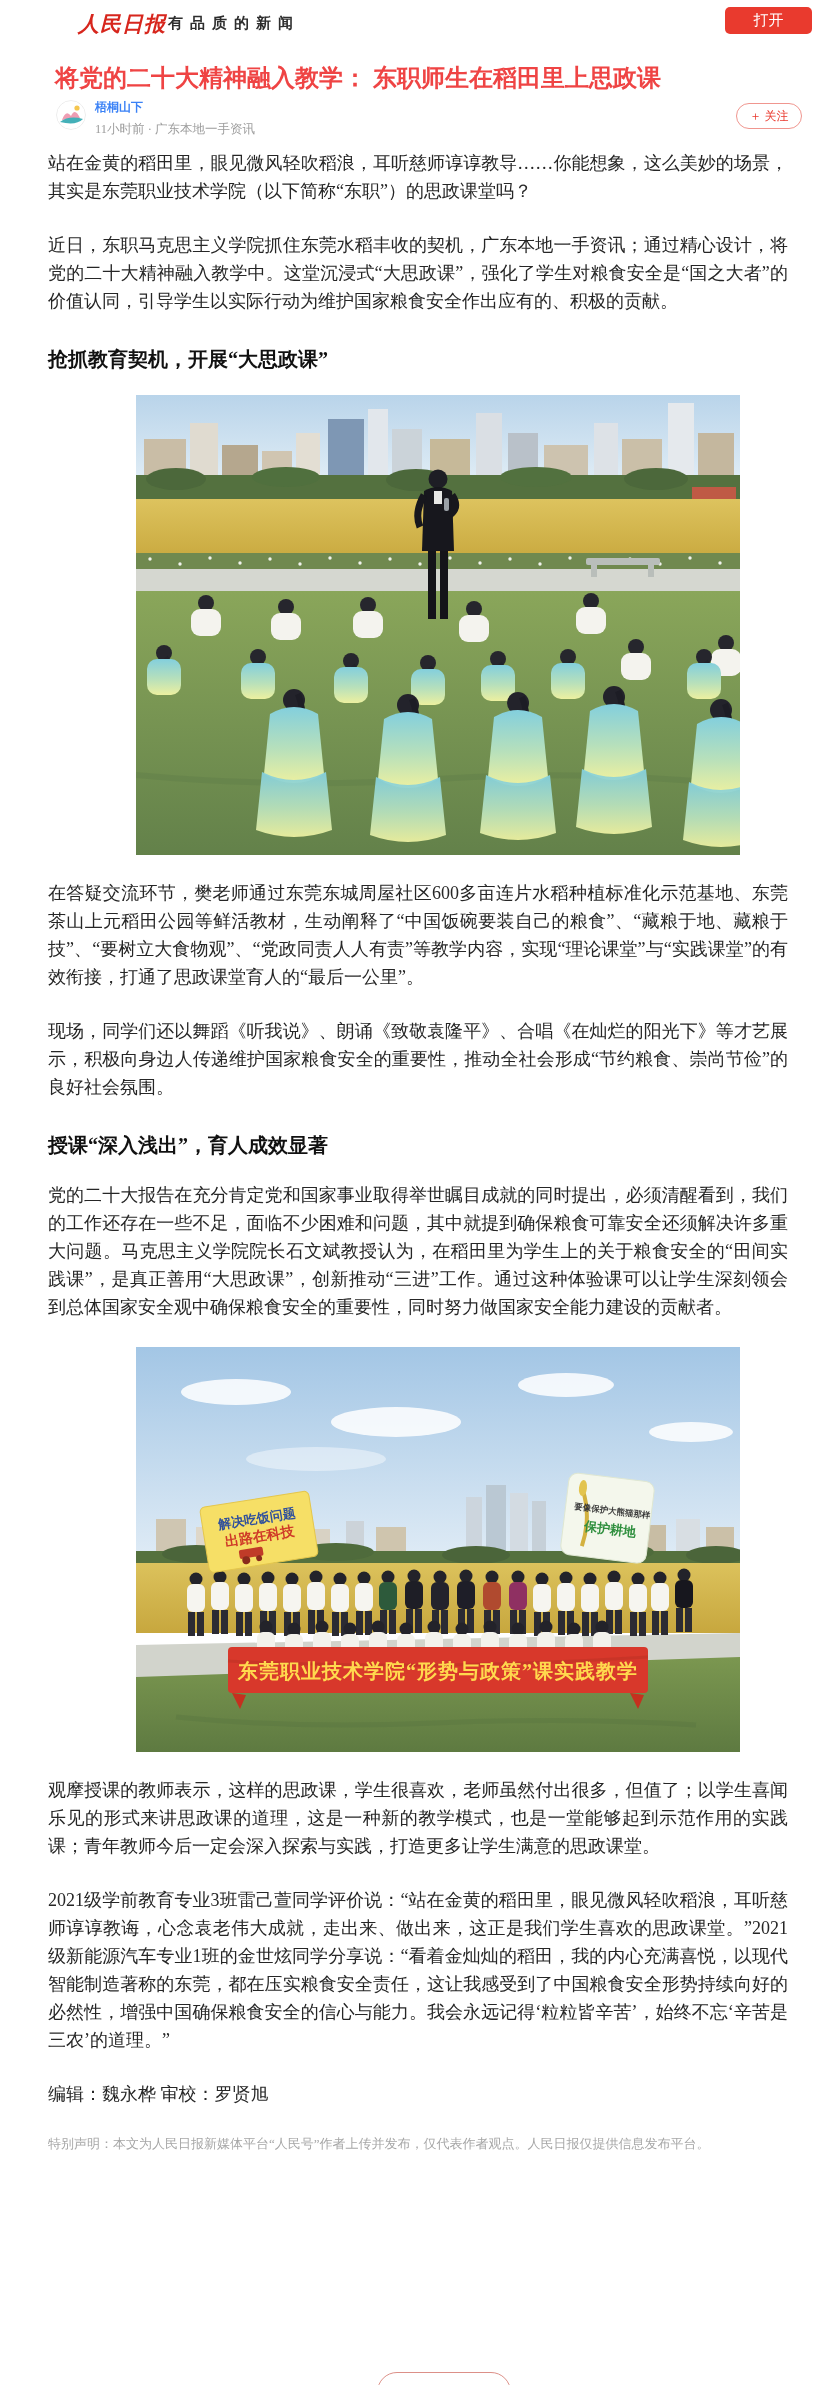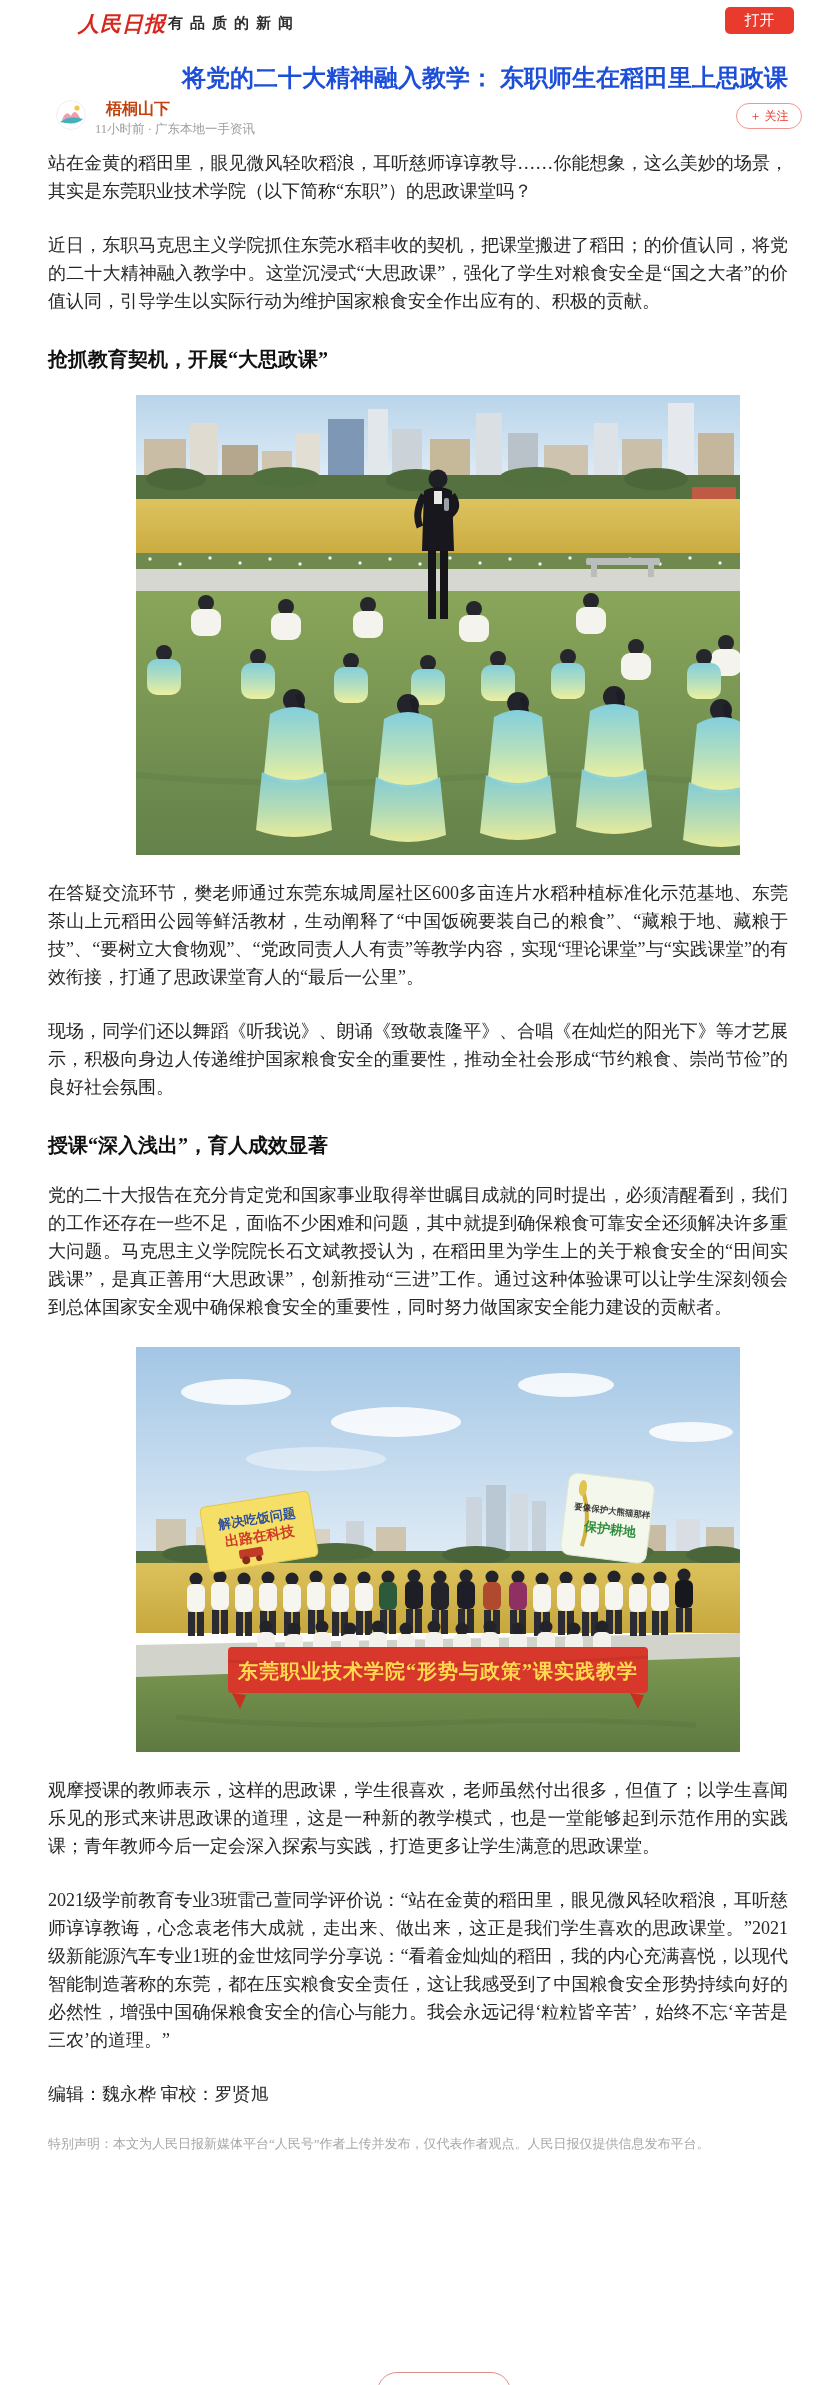--- a/index.html
+++ b/index.html
@@ -1,27 +1,27 @@
 <!DOCTYPE html>
 <html><head>
 <meta charset="utf-8">
 <style>
   html,body{margin:0;padding:0;background:#fff;font-family:"Liberation Sans","DejaVu Sans",sans-serif;}
   .page{position:relative;width:835px;height:2385px;margin:0 auto;background:#fff;overflow:hidden;color:#232323;font-family:Liberation Serif, serif;}
 
   
   .logo{position:absolute;left:78px;top:10px;font-size:21px;font-weight:bold;font-style:italic;color:#d7261d;letter-spacing:1px;}
   .slogan{position:absolute;left:168px;top:14px;font-size:15px;font-weight:600;color:#2e2e2e;letter-spacing:7px;}
-  .open-btn{position:absolute;left:725px;top:7px;width:69px;height:27px;background:#e93a2e;color:#fff;border-radius:5px;
+  .open-btn{position:absolute;left:725px;top:7px;width:87px;height:27px;background:#e93a2e;color:#fff;border-radius:5px;
     display:flex;align-items:center;justify-content:center;font-size:15px;cursor:pointer;}
 
   
-  .title{position:absolute;left:48px;top:46px;width:740px;font-size:24px;line-height:32px;font-weight:bold;color:#1d4ed8;text-align:right;}
+  .title{position:absolute;left:55px;top:46px;width:740px;font-size:24px;line-height:32px;font-weight:bold;color:#ef4444;}
   .avatar{position:absolute;left:56px;top:100px;width:30px;height:30px;border-radius:50%;overflow:hidden;display:block;}
-  .author-name{position:absolute;left:106px;top:99px;font-size:16px;font-weight:bold;color:#c2410c;}
+  .author-name{position:absolute;left:95px;top:99px;font-size:12px;font-weight:bold;color:#3b82f6;}
   .author-meta{position:absolute;left:95px;top:121px;font-size:12.5px;color:#9c9c9c;}
   .follow-btn{position:absolute;left:736px;top:103px;width:64px;height:24px;border:1px solid #f0968f;border-radius:13px;
     background:#fff;color:#e9392e;font-size:12px;display:flex;align-items:center;justify-content:center;cursor:pointer;}
 
   
   .article{position:absolute;left:48px;top:149px;width:740px;}
   .article p{margin:0 0 26px;font-size:18px;line-height:28px;text-align:justify;color:#262626;}
   .article h2{margin:30px 0 22px;font-size:20px;line-height:28px;color:#111;}
   .article figure{margin:20px 0 24px 88px;width:604px;}
   .article figure svg{display:block;}
@@ -49,21 +49,21 @@
       <path d="M4,22 q9,-7 23,-3 q-7,7 -23,3" fill="#44b0b8"></path>
       <circle cx="21" cy="8" r="2.6" fill="#f5c64f"></circle>
     </svg>
   </span>
   <div class="author-name">梧桐山下</div>
   <div class="author-meta">11小时前 · 广东本地一手资讯</div>
   <div class="follow-btn">＋ 关注</div>
 
   <div class="article">
     <p>站在金黄的稻田里，眼见微风轻吹稻浪，耳听慈师谆谆教导……你能想象，这么美妙的场景，其实是东莞职业技术学院（以下简称“东职”）的思政课堂吗？</p>
-    <p>近日，东职马克思主义学院抓住东莞水稻丰收的契机，把课堂搬进了稻田；的价值认同，将党的二十大精神融入教学中。这堂沉浸式“大思政课”，强化了学生对粮食安全是“国之大者”的价值认同，引导学生以实际行动为维护国家粮食安全作出应有的、积极的贡献。</p>
+    <p>近日，东职马克思主义学院抓住东莞水稻丰收的契机，广东本地一手资讯；通过精心设计，将党的二十大精神融入教学中。这堂沉浸式“大思政课”，强化了学生对粮食安全是“国之大者”的价值认同，引导学生以实际行动为维护国家粮食安全作出应有的、积极的贡献。</p>
     <h2>抢抓教育契机，开展“大思政课”</h2>
 
     <figure>
       <svg width="604" height="460" viewBox="0 0 604 460">
         <defs>
           <linearGradient id="sky1" x1="0" y1="0" x2="0" y2="1">
             <stop offset="0" stop-color="#b9d4ea"></stop>
               <stop offset="1" stop-color="#e8f2f8"></stop>
           </linearGradient>
           <linearGradient id="field1" x1="0" y1="0" x2="0" y2="1">

